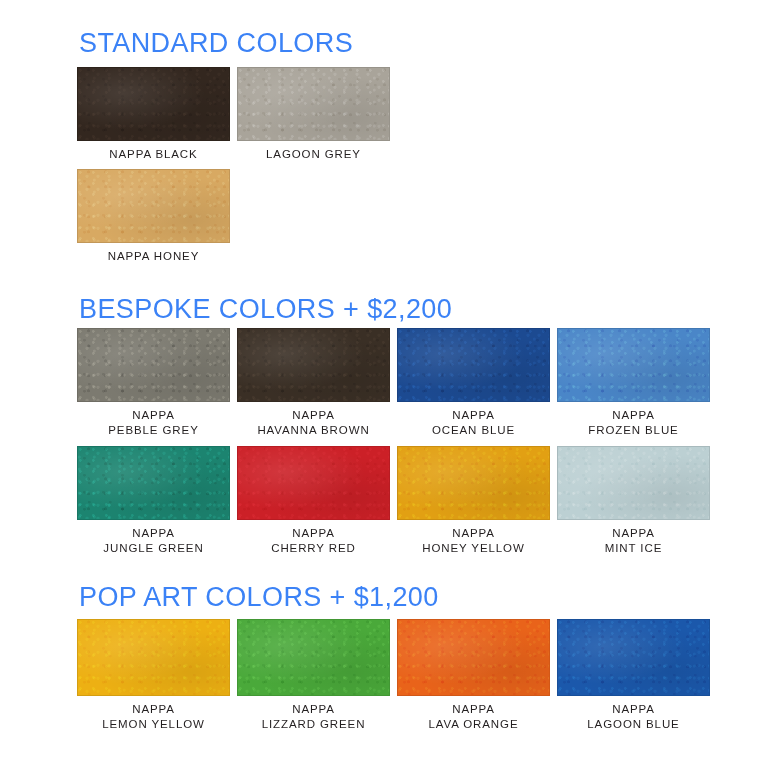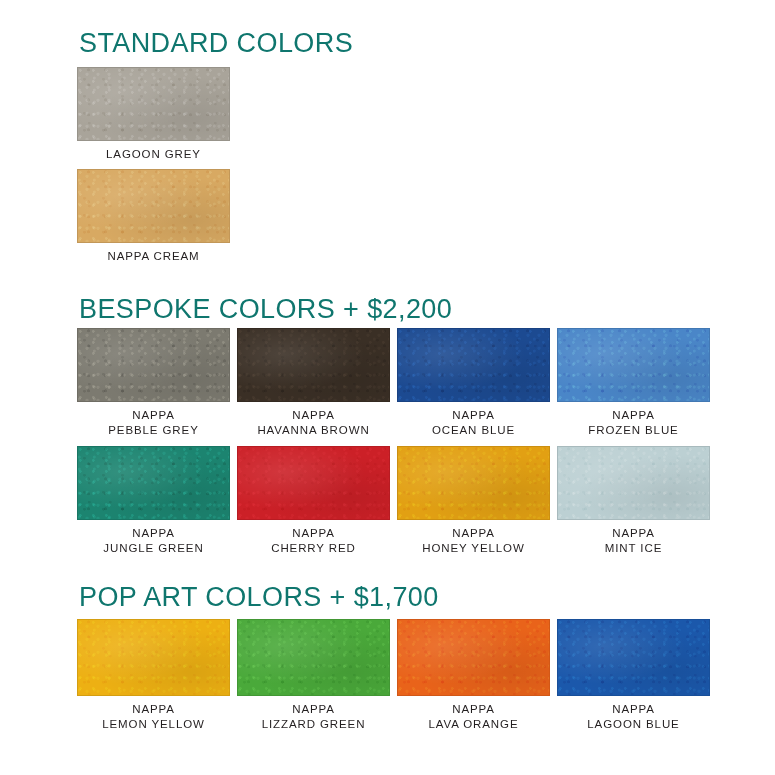--- a/index.html
+++ b/index.html
@@ -25,21 +25,21 @@
 
   .section { position: absolute; left: 0; width: 775px; }
 
   .section-title {
     position: absolute;
     left: 79px;
     font-family: "Liberation Sans", sans-serif;
     font-size: 27px;
     font-weight: 400;
     letter-spacing: 0.4px;
-    color: #0f766e;
+    color: #3b82f6;
     white-space: nowrap;
     line-height: 1;
   }
 
   .swatch-row {
     position: absolute;
     left: 77px;
     display: flex;
     gap: 7px;
   }
@@ -97,28 +97,32 @@
   }
 </style>
 </head>
 <body>
 
 <div id="sheet" style="background: rgb(255, 255, 255);">
     <div class="section">
       <div class="section-title" style="top: 30px;">STANDARD COLORS</div>
       <div class="swatch-row" style="top: 67px;">
         <div class="swatch-cell">
+          <div class="chip" style="height: 74px; background: rgb(51, 39, 31);"></div>
+          <div class="swatch-label">NAPPA BLACK</div>
+        </div>
+        <div class="swatch-cell">
           <div class="chip" style="height: 74px; background: rgb(169, 164, 154);"></div>
           <div class="swatch-label">LAGOON GREY</div>
         </div>
       </div>
       <div class="swatch-row" style="top: 169px;">
         <div class="swatch-cell">
           <div class="chip" style="height: 74px; background: rgb(216, 169, 98);"></div>
-          <div class="swatch-label">NAPPA CREAM</div>
+          <div class="swatch-label">NAPPA HONEY</div>
         </div>
       </div>
     </div>
     <div class="section">
       <div class="section-title" style="top: 296px;">BESPOKE COLORS + $2,200</div>
       <div class="swatch-row" style="top: 328px;">
         <div class="swatch-cell">
           <div class="chip" style="height: 74px; background: rgb(124, 122, 112);"></div>
           <div class="swatch-label">NAPPA
 PEBBLE GREY</div>
@@ -156,21 +160,21 @@
 HONEY YELLOW</div>
         </div>
         <div class="swatch-cell">
           <div class="chip" style="height: 74px; background: rgb(188, 208, 211);"></div>
           <div class="swatch-label">NAPPA
 MINT ICE</div>
         </div>
       </div>
     </div>
     <div class="section">
-      <div class="section-title" style="top: 584px;">POP ART COLORS + $1,700</div>
+      <div class="section-title" style="top: 584px;">POP ART COLORS + $1,200</div>
       <div class="swatch-row" style="top: 619px;">
         <div class="swatch-cell">
           <div class="chip" style="height: 77px; background: rgb(237, 176, 19);"></div>
           <div class="swatch-label">NAPPA
 LEMON YELLOW</div>
         </div>
         <div class="swatch-cell">
           <div class="chip" style="height: 77px; background: rgb(74, 169, 58);"></div>
           <div class="swatch-label">NAPPA
 LIZZARD GREEN</div>

